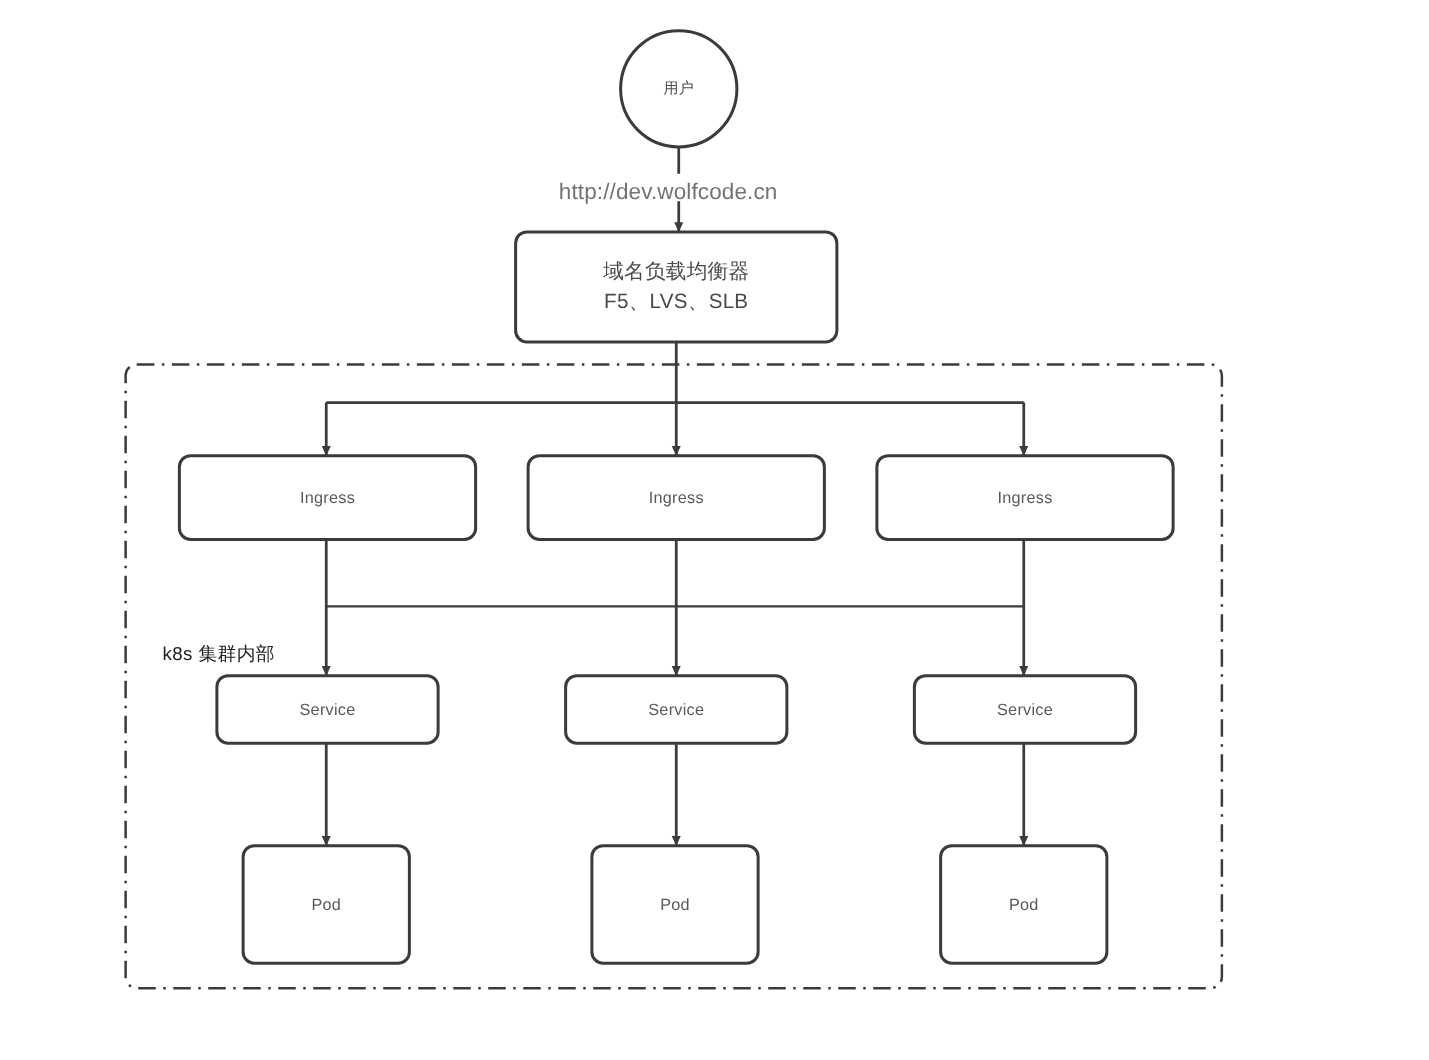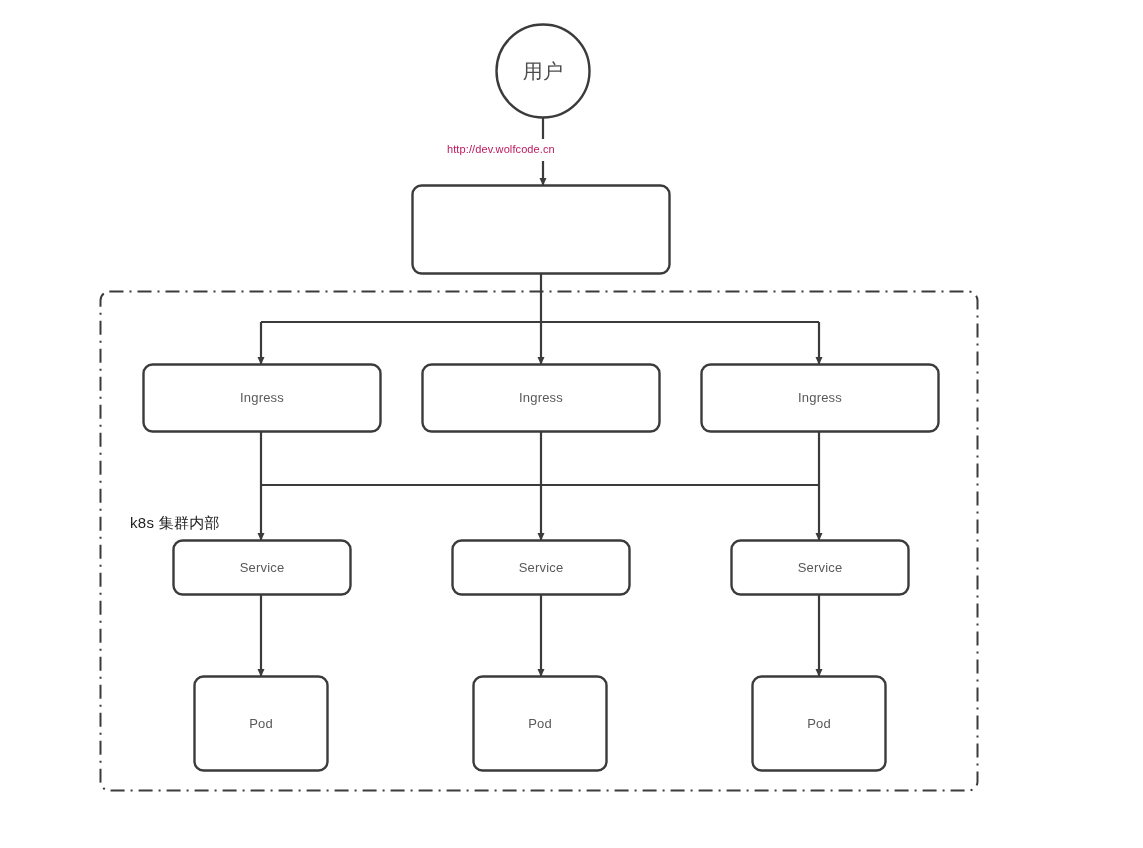--- a/index.html
+++ b/index.html
@@ -33,31 +33,31 @@
     justify-content: center;
     text-align: center;
     color: #595959;
     font-size: 13px;
     line-height: 1.45;
     letter-spacing: 0.2px;
     pointer-events: none;
     white-space: pre-line;
   }
   .node-label.user-label {
-    font-size: 20px;
+    font-size: 12px;
     color: #4d4d4d;
   }
   .node-label.lb-label {
     font-size: 16.5px;
     color: #4a4a4a;
   }
   .edge-label {
     position: absolute;
-    color: #be185d;
-    font-size: 11px;
+    color: #737373;
+    font-size: 18px;
     white-space: nowrap;
     letter-spacing: 0.1px;
   }
   .zone-label {
     position: absolute;
     color: #222222;
     font-size: 15px;
     font-weight: normal;
     white-space: nowrap;
     letter-spacing: 0.3px;
@@ -111,20 +111,24 @@
 
     <rect x="194.5" y="676.5" width="133" height="94" rx="9" ry="9" fill="#ffffff" stroke="#3b3b3b" stroke-width="2.4"></rect>
     <rect x="473.5" y="676.5" width="133" height="94" rx="9" ry="9" fill="#ffffff" stroke="#3b3b3b" stroke-width="2.4"></rect>
     <rect x="752.5" y="676.5" width="133" height="94" rx="9" ry="9" fill="#ffffff" stroke="#3b3b3b" stroke-width="2.4"></rect>
   </svg>
 
   <div class="node-label user-label" style="left:496px; top:53px; width:94px; height:36px;">用户</div>
 
   <div class="edge-label" style="left:447px; top:143px;">http://dev.wolfcode.cn</div>
 
+  <div class="node-label lb-label" style="left:412px; top:186px; width:258px; height:88px; flex-direction:column;">
+    <span>域名负载均衡器</span>
+    <span>F5、LVS、SLB</span>
+  </div>
 
   <div class="node-label" style="left:143px; top:365px; width:238px; height:67px;">Ingress</div>
   <div class="node-label" style="left:422px; top:365px; width:238px; height:67px;">Ingress</div>
   <div class="node-label" style="left:701px; top:365px; width:238px; height:67px;">Ingress</div>
 
   <div class="zone-label" style="left:130px; top:478px;">k8s 集群内部</div>
 
   <div class="node-label" style="left:173px; top:541px; width:178px; height:54px;">Service</div>
   <div class="node-label" style="left:452px; top:541px; width:178px; height:54px;">Service</div>
   <div class="node-label" style="left:731px; top:541px; width:178px; height:54px;">Service</div>

